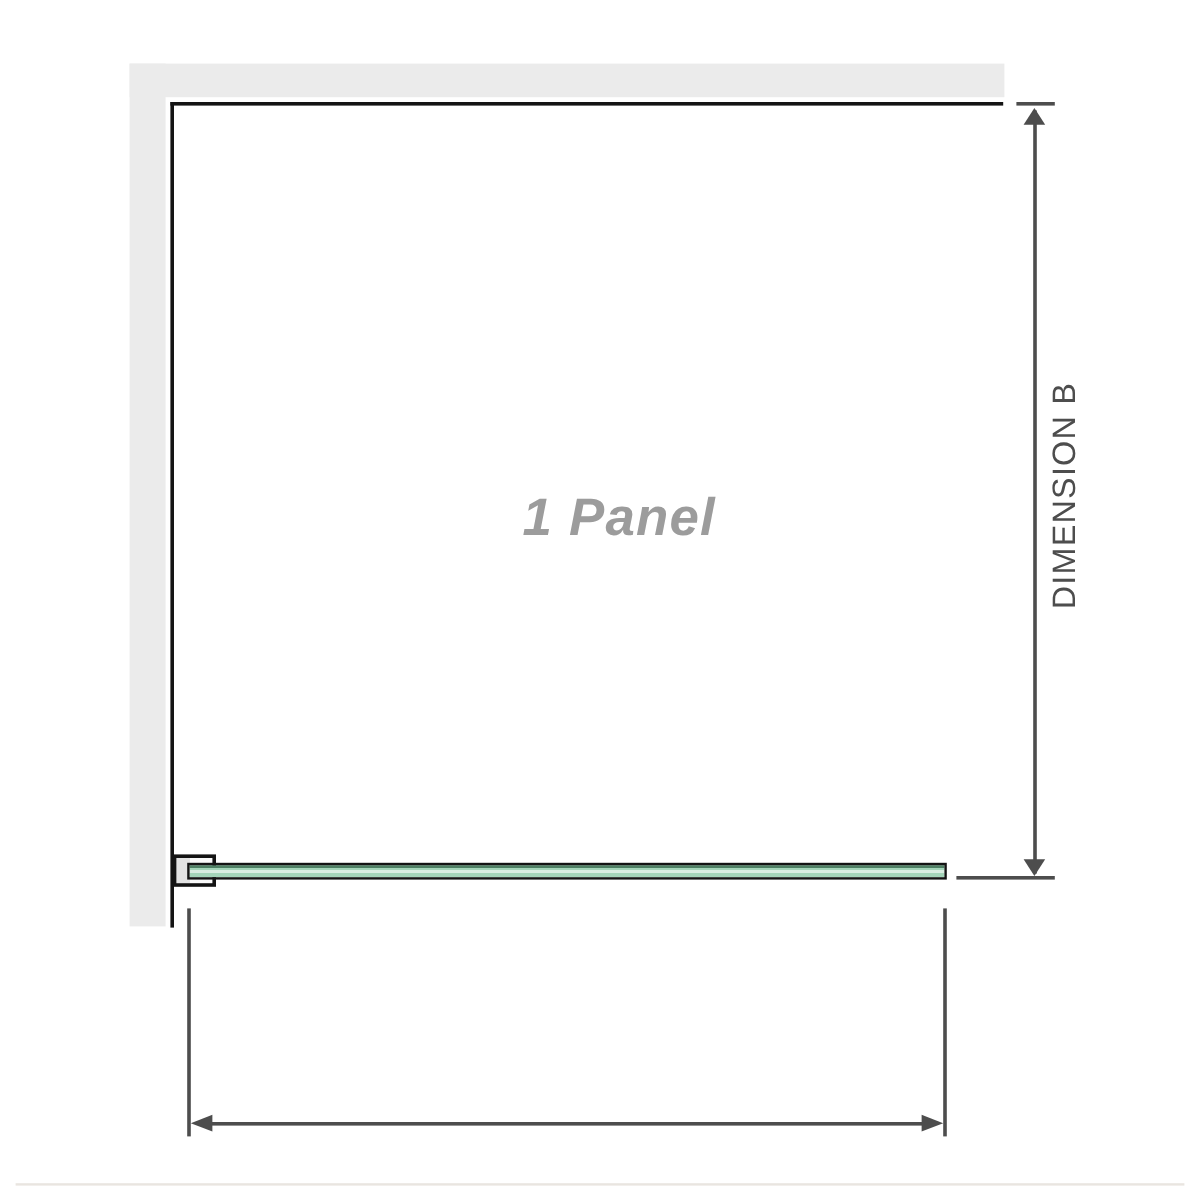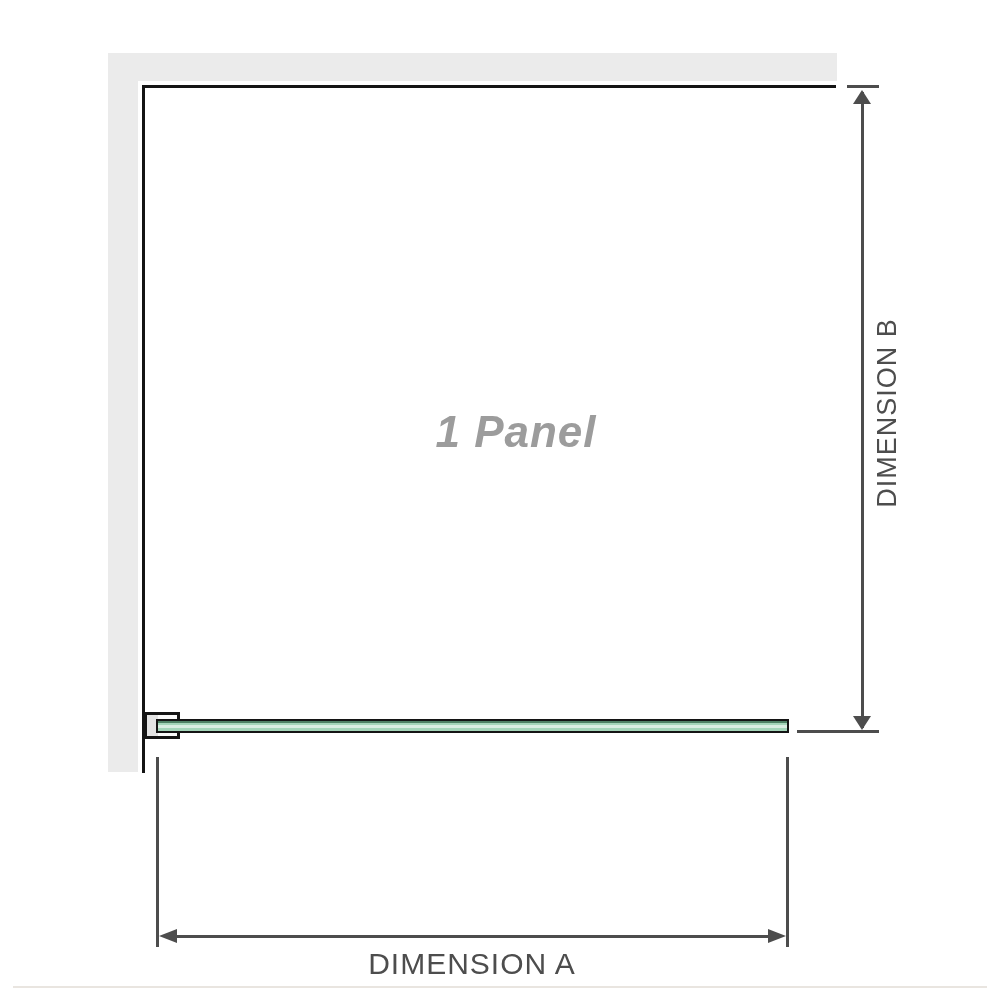--- a/index.html
+++ b/index.html
@@ -115,19 +115,18 @@
   <div class="abs dim dimb-tick-bottom"></div>
   <div class="abs arrow arrow-up"></div>
   <div class="abs arrow arrow-down"></div>
   <div class="abs dim-label dimb-label">DIMENSION B</div>
 
   <div class="abs dim dima-ext-left"></div>
   <div class="abs dim dima-ext-right"></div>
   <div class="abs dim dima-line"></div>
   <div class="abs arrow arrow-left"></div>
   <div class="abs arrow arrow-right"></div>
-  <div class="abs dim-label dima-label">DIMENSION A</div>
 
   <div class="abs panel-label">1 Panel</div>
 
   <div class="abs baseline"></div>
 
 </div>
 
 </body></html>

